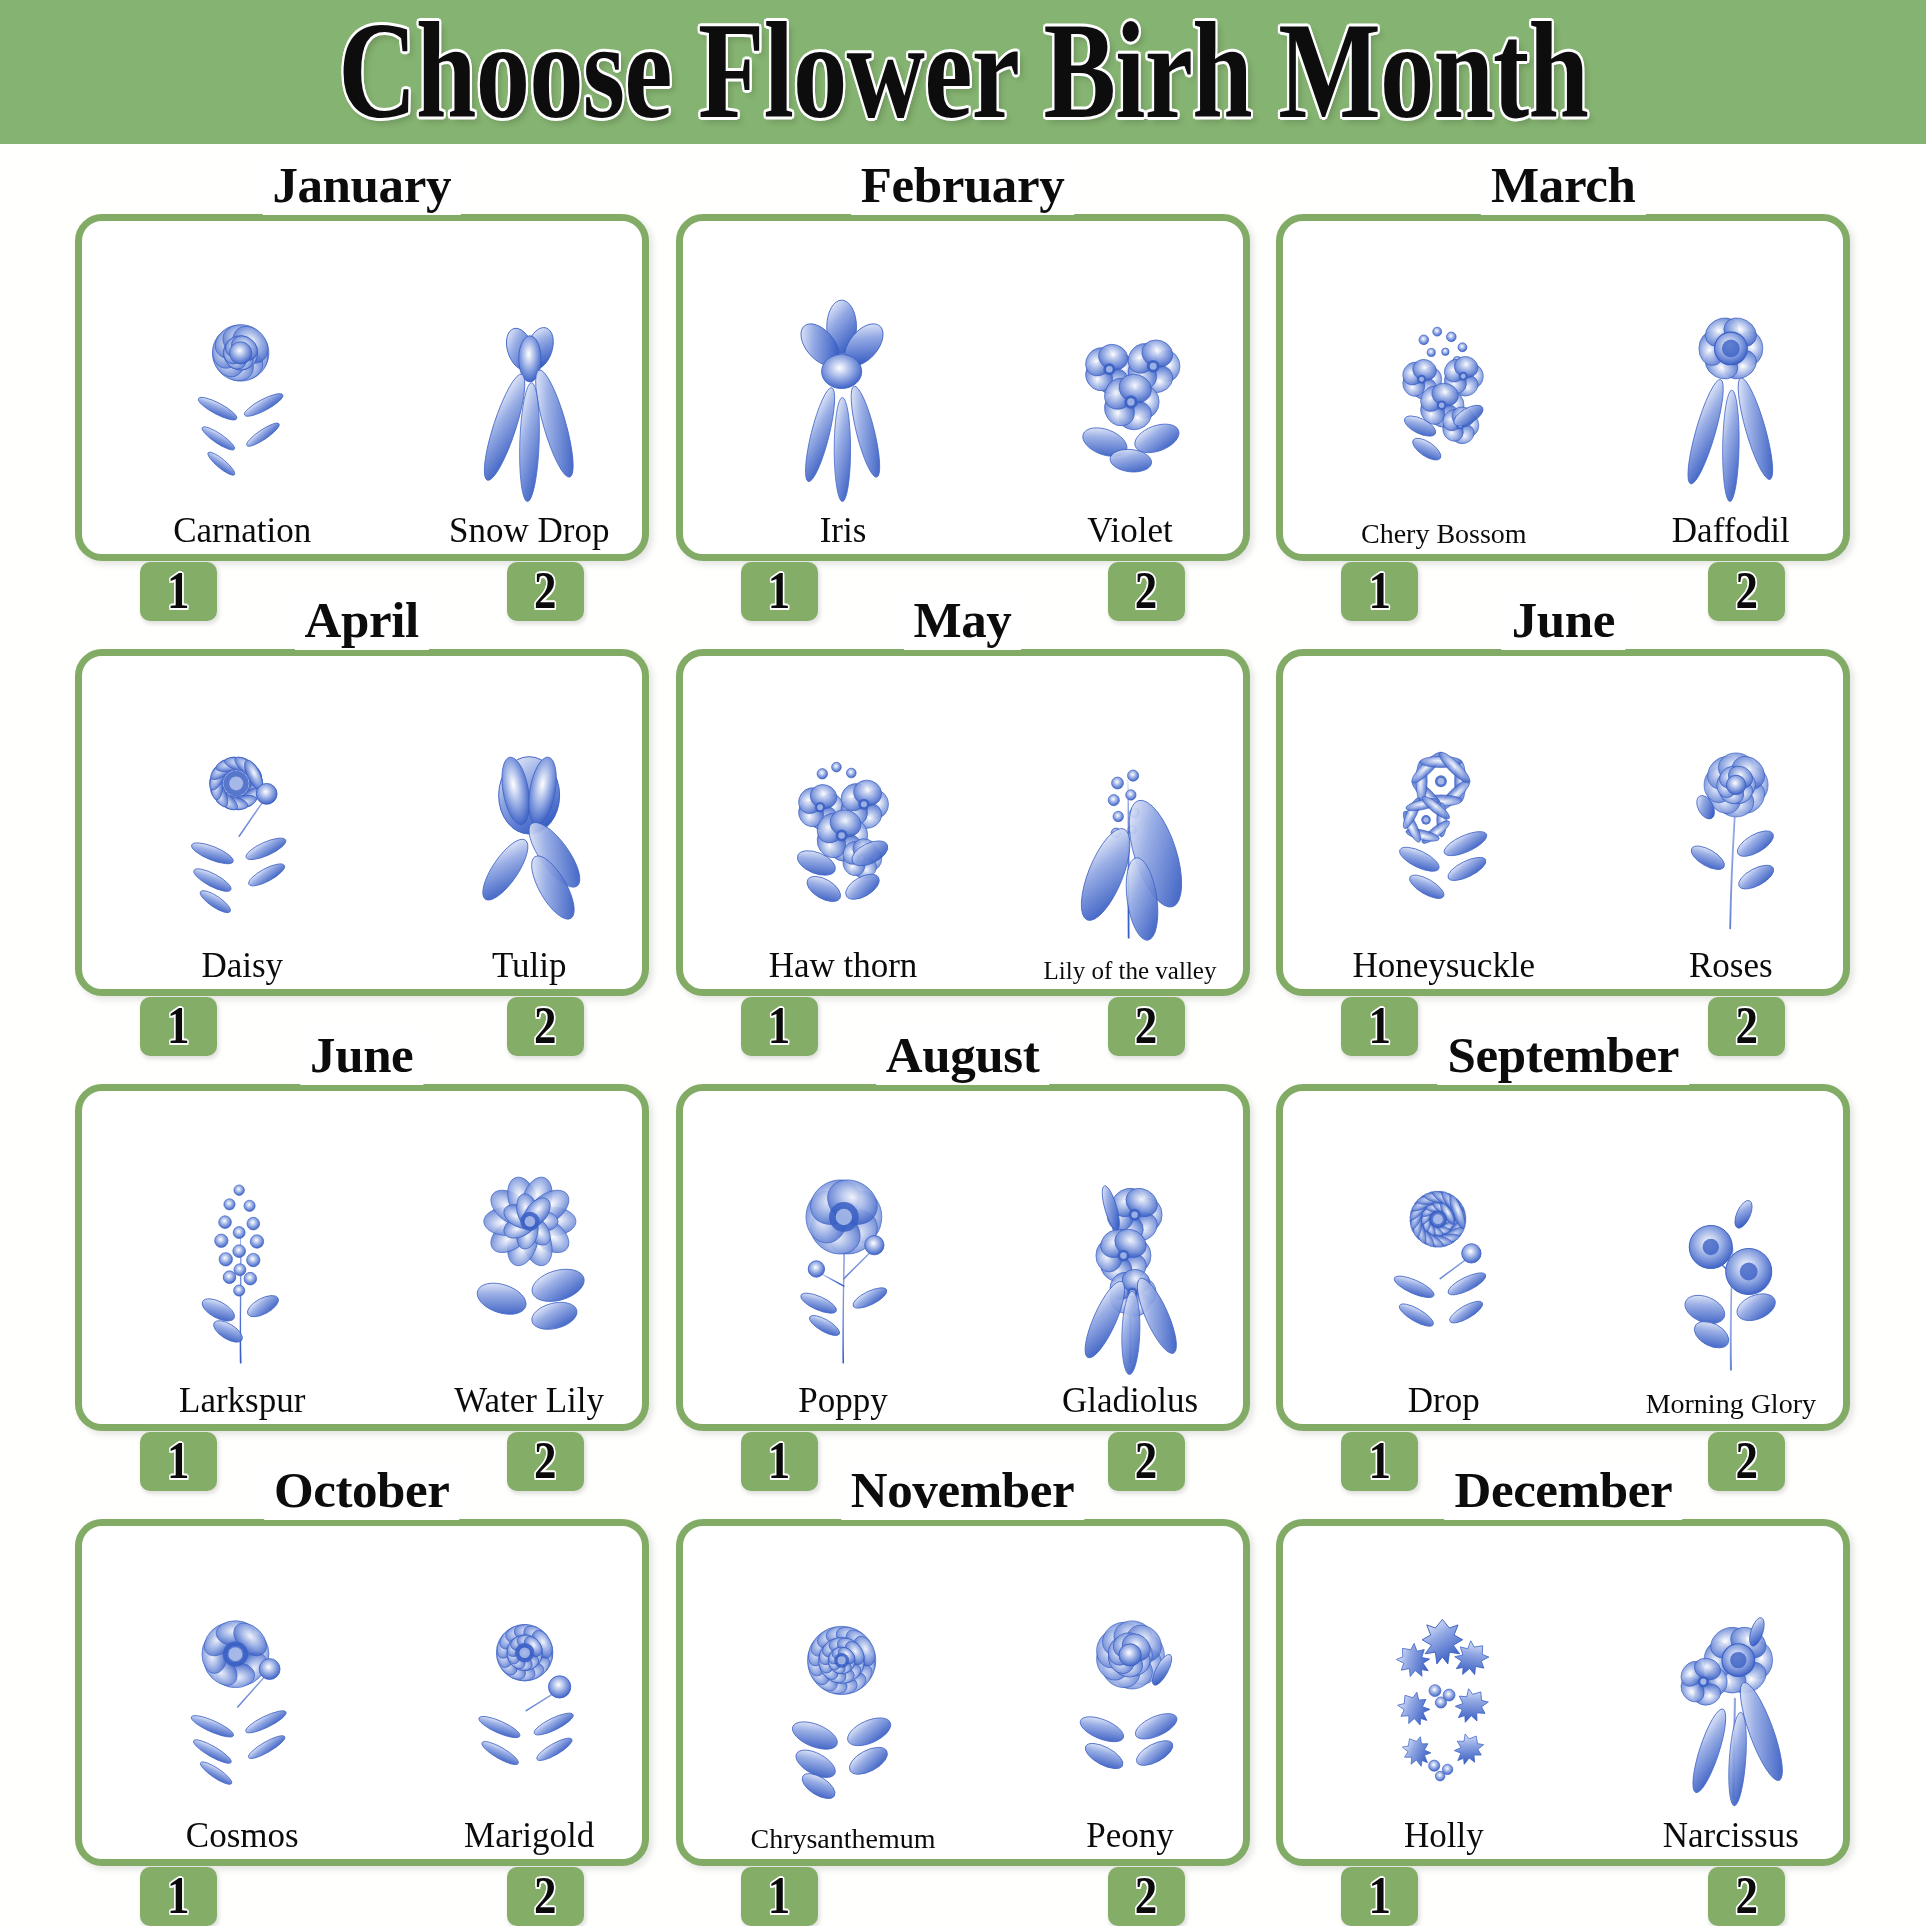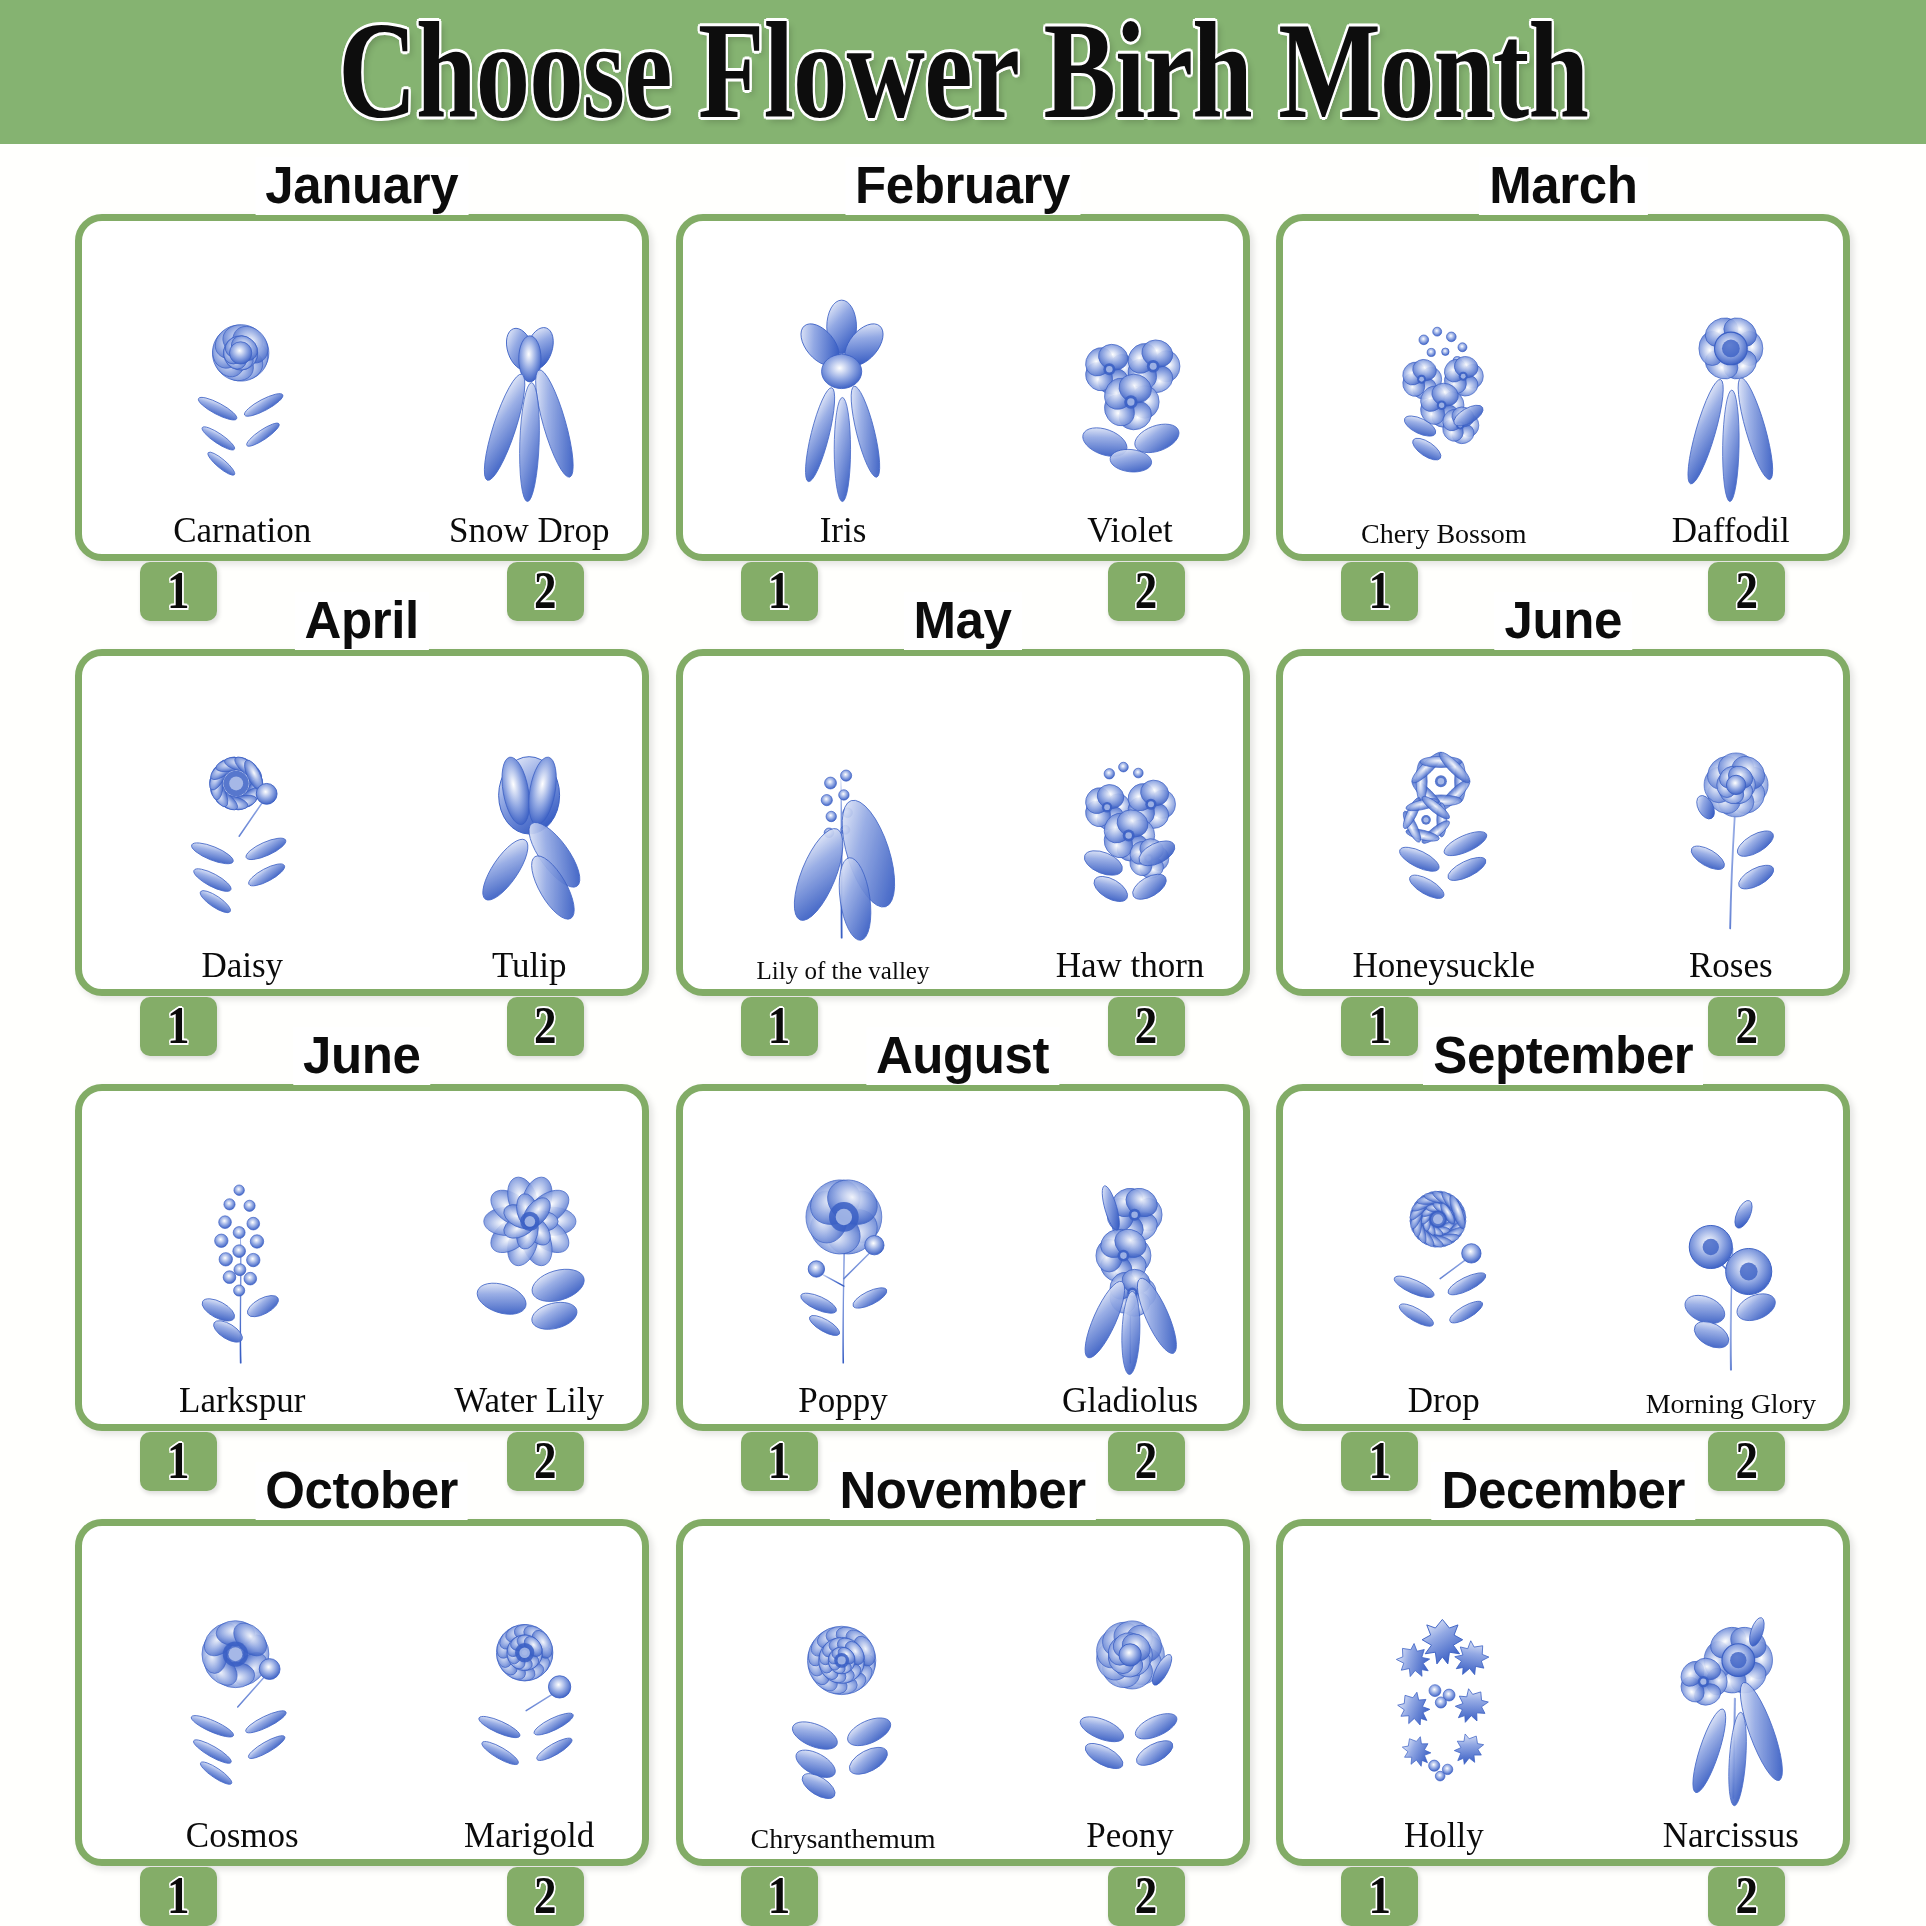--- a/index.html
+++ b/index.html
@@ -88,21 +88,21 @@
 
   
   .month-name {
     position: absolute;
     top: -4.6px;
     left: 50%;
     transform: translateX(-50%);
     z-index: 6;
     background: #ffffff;
     padding: 0 10px;
-    font-family: Liberation Sans, sans-serif;
+    font-family: Liberation Serif, serif;
     font-weight: bold;
     font-size: 51px;
     line-height: 1.12;
     color: #0c0c0c;
     white-space: nowrap;
     letter-spacing: -0.4px;
   }
 
   
   .card-body {
@@ -539,51 +539,20 @@
         </div>
       </div>
       <div class="month-card">
         <div class="card-frame"></div>
         <div class="month-name">May</div>
         <div class="card-body">
           <div class="flower-slot">
             <div class="flower-art">
               <svg viewBox="0 0 370 600" xmlns="http://www.w3.org/2000/svg" aria-hidden="true">
                 <defs>
-    <linearGradient id="g10" x1="0" y1="0" x2="0.6" y2="1">
-      <stop offset="0%" stop-color="#ffffff"></stop>
-      <stop offset="45%" stop-color="#93a9e4"></stop>
-      <stop offset="100%" stop-color="#3a5fc4"></stop>
-    </linearGradient>
-    <radialGradient id="r10" cx="45%" cy="40%" r="62%">
-      <stop offset="0%" stop-color="#ffffff"></stop>
-      <stop offset="55%" stop-color="#8fa6e2"></stop>
-      <stop offset="100%" stop-color="#3a5fc4"></stop>
-    </radialGradient>
-  </defs>
-                <path d="M176 130 C182 260 178 380 180 556" fill="none" stroke="url(#g10)" stroke-width="5" stroke-linecap="round"></path>
-                <circle cx="150" cy="140" r="16" fill="url(#r10)" stroke="#3a5fc4" stroke-width="1.8"></circle>
-                <circle cx="192" cy="120" r="15" fill="url(#r10)" stroke="#3a5fc4" stroke-width="1.8"></circle>
-                <circle cx="140" cy="186" r="15" fill="url(#r10)" stroke="#3a5fc4" stroke-width="1.8"></circle>
-                <circle cx="186" cy="172" r="14" fill="url(#r10)" stroke="#3a5fc4" stroke-width="1.8"></circle>
-                <circle cx="152" cy="230" r="14" fill="url(#r10)" stroke="#3a5fc4" stroke-width="1.8"></circle>
-                <circle cx="196" cy="220" r="13" fill="url(#r10)" stroke="#3a5fc4" stroke-width="1.8"></circle>
-                <circle cx="146" cy="274" r="13" fill="url(#r10)" stroke="#3a5fc4" stroke-width="1.8"></circle>
-                <circle cx="190" cy="266" r="12" fill="url(#r10)" stroke="#3a5fc4" stroke-width="1.8"></circle>
-                <ellipse cx="252" cy="330" rx="56" ry="150" transform="rotate(-18 252 330)" fill="url(#g10)" stroke="#3a5fc4" stroke-width="2.2" opacity="0.92"></ellipse>
-                <ellipse cx="118" cy="386" rx="46" ry="132" transform="rotate(22 118 386)" fill="url(#g10)" stroke="#3a5fc4" stroke-width="2.2" opacity="0.92"></ellipse>
-                <ellipse cx="216" cy="452" rx="40" ry="112" transform="rotate(-8 216 452)" fill="url(#g10)" stroke="#3a5fc4" stroke-width="2.2" opacity="0.92"></ellipse>
-              </svg>
-            </div>
-            <div class="flower-label xsmall">Lily of the valley</div>
-          </div>
-          <div class="flower-slot">
-            <div class="flower-art">
-              <svg viewBox="0 0 370 600" xmlns="http://www.w3.org/2000/svg" aria-hidden="true">
-                <defs>
     <linearGradient id="g9" x1="0" y1="0" x2="0.6" y2="1">
       <stop offset="0%" stop-color="#ffffff"></stop>
       <stop offset="45%" stop-color="#93a9e4"></stop>
       <stop offset="100%" stop-color="#3a5fc4"></stop>
     </linearGradient>
     <radialGradient id="r9" cx="45%" cy="40%" r="62%">
       <stop offset="0%" stop-color="#ffffff"></stop>
       <stop offset="55%" stop-color="#8fa6e2"></stop>
       <stop offset="100%" stop-color="#3a5fc4"></stop>
     </radialGradient>
@@ -622,20 +591,51 @@
                 <circle cx="128" cy="142" r="14" fill="url(#r9)" stroke="#3a5fc4" stroke-width="1.8"></circle>
                 <circle cx="166" cy="124" r="13" fill="url(#r9)" stroke="#3a5fc4" stroke-width="1.8"></circle>
                 <circle cx="206" cy="140" r="13" fill="url(#r9)" stroke="#3a5fc4" stroke-width="1.8"></circle>
                 <ellipse cx="112" cy="382" rx="54" ry="28" transform="rotate(22 112 382)" fill="url(#g9)" stroke="#3a5fc4" stroke-width="2.2" opacity="0.92"></ellipse>
                 <ellipse cx="256" cy="356" rx="52" ry="27" transform="rotate(-26 256 356)" fill="url(#g9)" stroke="#3a5fc4" stroke-width="2.2" opacity="0.92"></ellipse>
                 <ellipse cx="132" cy="452" rx="50" ry="26" transform="rotate(30 132 452)" fill="url(#g9)" stroke="#3a5fc4" stroke-width="2.2" opacity="0.92"></ellipse>
                 <ellipse cx="236" cy="446" rx="50" ry="26" transform="rotate(-30 236 446)" fill="url(#g9)" stroke="#3a5fc4" stroke-width="2.2" opacity="0.92"></ellipse>
               </svg>
             </div>
             <div class="flower-label">Haw thorn</div>
+          </div>
+          <div class="flower-slot">
+            <div class="flower-art">
+              <svg viewBox="0 0 370 600" xmlns="http://www.w3.org/2000/svg" aria-hidden="true">
+                <defs>
+    <linearGradient id="g10" x1="0" y1="0" x2="0.6" y2="1">
+      <stop offset="0%" stop-color="#ffffff"></stop>
+      <stop offset="45%" stop-color="#93a9e4"></stop>
+      <stop offset="100%" stop-color="#3a5fc4"></stop>
+    </linearGradient>
+    <radialGradient id="r10" cx="45%" cy="40%" r="62%">
+      <stop offset="0%" stop-color="#ffffff"></stop>
+      <stop offset="55%" stop-color="#8fa6e2"></stop>
+      <stop offset="100%" stop-color="#3a5fc4"></stop>
+    </radialGradient>
+  </defs>
+                <path d="M176 130 C182 260 178 380 180 556" fill="none" stroke="url(#g10)" stroke-width="5" stroke-linecap="round"></path>
+                <circle cx="150" cy="140" r="16" fill="url(#r10)" stroke="#3a5fc4" stroke-width="1.8"></circle>
+                <circle cx="192" cy="120" r="15" fill="url(#r10)" stroke="#3a5fc4" stroke-width="1.8"></circle>
+                <circle cx="140" cy="186" r="15" fill="url(#r10)" stroke="#3a5fc4" stroke-width="1.8"></circle>
+                <circle cx="186" cy="172" r="14" fill="url(#r10)" stroke="#3a5fc4" stroke-width="1.8"></circle>
+                <circle cx="152" cy="230" r="14" fill="url(#r10)" stroke="#3a5fc4" stroke-width="1.8"></circle>
+                <circle cx="196" cy="220" r="13" fill="url(#r10)" stroke="#3a5fc4" stroke-width="1.8"></circle>
+                <circle cx="146" cy="274" r="13" fill="url(#r10)" stroke="#3a5fc4" stroke-width="1.8"></circle>
+                <circle cx="190" cy="266" r="12" fill="url(#r10)" stroke="#3a5fc4" stroke-width="1.8"></circle>
+                <ellipse cx="252" cy="330" rx="56" ry="150" transform="rotate(-18 252 330)" fill="url(#g10)" stroke="#3a5fc4" stroke-width="2.2" opacity="0.92"></ellipse>
+                <ellipse cx="118" cy="386" rx="46" ry="132" transform="rotate(22 118 386)" fill="url(#g10)" stroke="#3a5fc4" stroke-width="2.2" opacity="0.92"></ellipse>
+                <ellipse cx="216" cy="452" rx="40" ry="112" transform="rotate(-8 216 452)" fill="url(#g10)" stroke="#3a5fc4" stroke-width="2.2" opacity="0.92"></ellipse>
+              </svg>
+            </div>
+            <div class="flower-label xsmall">Lily of the valley</div>
           </div>
         </div>
         <div class="num-badge badge-1">
           <span>1</span>
         </div>
         <div class="num-badge badge-2">
           <span>2</span>
         </div>
       </div>
       <div class="month-card">

